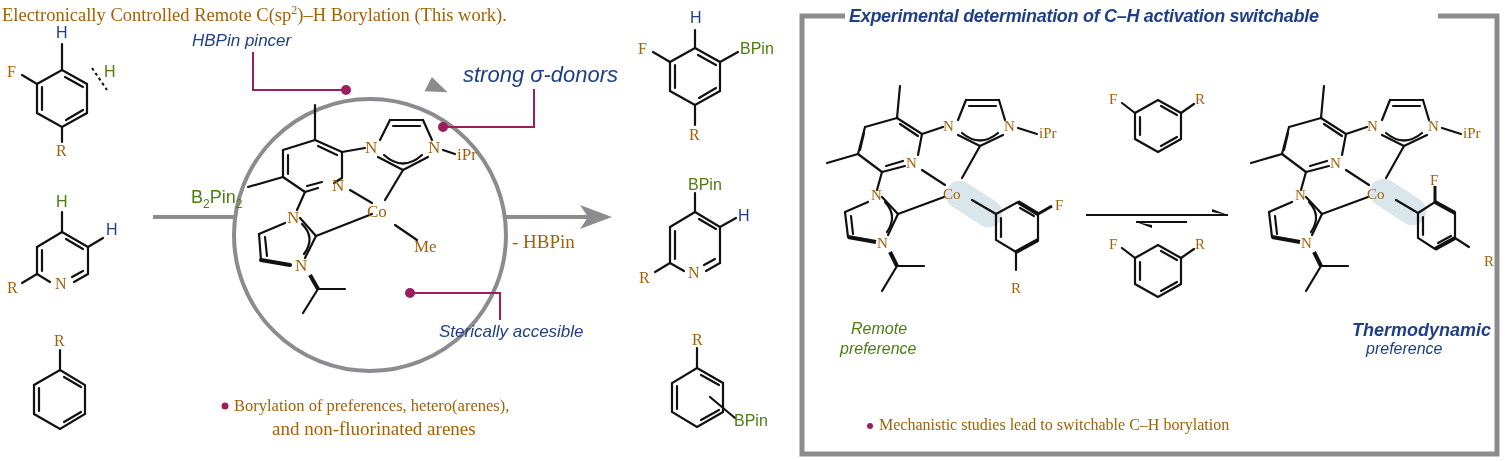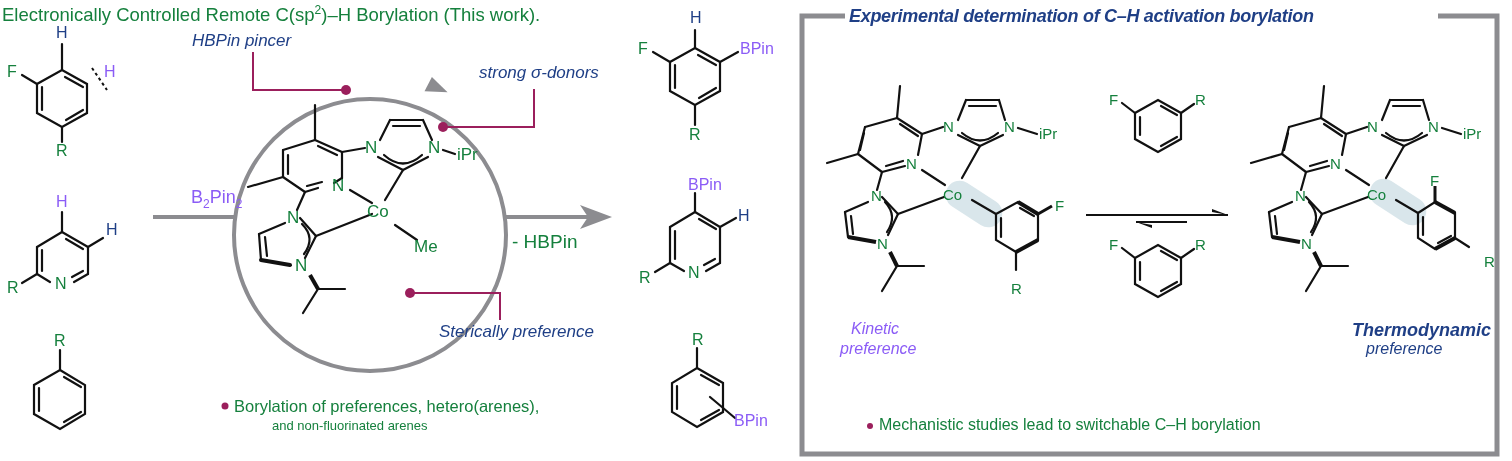--- a/index.html
+++ b/index.html
@@ -1,19 +1,19 @@
 <!DOCTYPE html>
 <html><head>
 <meta charset="utf-8">
 <style>
   html, body { margin:0; padding:0; background:#ffffff; }
   body { width:1512px; height:461px; position:relative; overflow:hidden; font-family:"Liberation Sans", sans-serif; }
-  .blk { color:#15803d; }
+  .blk { color:#a16207;font-family:Liberation Serif, serif; }
   .blue { color:#1f3f86; }
-  .mag { color:#8b5cf6; }
+  .mag { color:#4d7c0f; }
   .ital { font-style:italic; }
   .t { position:absolute; white-space:nowrap; line-height:1; }
   svg { position:absolute; left:0; top:0; overflow:visible; }
   .bond { stroke:#111; stroke-width:2.2; fill:none; stroke-linecap:round; }
 </style>
 </head>
 <body>
 
 <div class="t blk" style="left:2px;top:4px;font-size:18.5px;">
   <span>Electronically Controlled Remote C(sp</span><sup style="font-size:12px;">2</sup><span>)–H Borylation (This work).</span>
@@ -175,38 +175,38 @@
 <div class="t blk" style="left:365px;top:139px;font-size:17px;">N</div>
 <div class="t blk" style="left:428px;top:139px;font-size:17px;">N</div>
 <div class="t blk" style="left:457px;top:146px;font-size:17px;">iPr</div>
 <div class="t blk" style="left:332px;top:177px;font-size:17px;">N</div>
 <div class="t blk" style="left:367px;top:203px;font-size:17px;">Co</div>
 <div class="t blk" style="left:414px;top:238px;font-size:17px;">Me</div>
 <div class="t blk" style="left:287px;top:209px;font-size:17px;">N</div>
 <div class="t blk" style="left:295px;top:257px;font-size:17px;">N</div>
 
 <div class="t blue ital" style="left:192px;top:32px;font-size:17px;">HBPin pincer</div>
-<div class="t blue ital" style="left:479px;top:64px;font-size:17px;">strong σ-donors</div>
-<div class="t blue ital" style="left:439px;top:323px;font-size:17px;">Sterically preference</div>
+<div class="t blue ital" style="left:463px;top:64px;font-size:22px;">strong σ-donors</div>
+<div class="t blue ital" style="left:439px;top:323px;font-size:17px;">Sterically accesible</div>
 
 <div class="t blue" style="left:690px;top:10px;font-size:16px;">H</div>
 <div class="t blk" style="left:638px;top:41px;font-size:16px;">F</div>
 <div class="t mag" style="left:740px;top:41px;font-size:16px;">BPin</div>
 <div class="t blk" style="left:689px;top:127px;font-size:16px;">R</div>
 
 <div class="t mag" style="left:688px;top:177px;font-size:16px;">BPin</div>
 <div class="t blue" style="left:738px;top:208px;font-size:16px;">H</div>
 <div class="t blk" style="left:688px;top:265px;font-size:16px;">N</div>
 <div class="t blk" style="left:639px;top:270px;font-size:16px;">R</div>
 
 <div class="t blk" style="left:692px;top:332px;font-size:16px;">R</div>
 <div class="t mag" style="left:734px;top:413px;font-size:16px;">BPin</div>
 
 <div class="t blk" style="left:234px;top:398px;font-size:16.5px;">Borylation of preferences, hetero(arenes),</div>
-<div class="t blk" style="left:272px;top:419px;font-size:13px;">and non-fluorinated arenes</div>
+<div class="t blk" style="left:272px;top:419px;font-size:19px;">and non-fluorinated arenes</div>
 
 <svg width="1512" height="461">
 
   <polyline points="845,16 802,16 802,454 1497,454 1497,16 1438,16" fill="none" stroke="#8c8c90" stroke-width="5"></polyline>
 
   <rect x="943" y="190" width="62" height="28" rx="14" fill="#cfe0e6" opacity="0.8" transform="rotate(33 974 204)"></rect>
   <rect x="1367" y="188" width="62" height="28" rx="14" fill="#cfe0e6" opacity="0.8" transform="rotate(33 1398 202)"></rect>
 
   <g transform="translate(800,30)">
     <line class="bond" x1="100" y1="56" x2="97" y2="88"></line>
@@ -319,21 +319,21 @@
     <line class="bond" x1="1140" y1="262" x2="1140" y2="280"></line>
     <line class="bond" x1="1161" y1="291" x2="1177" y2="282"></line>
     <line class="bond" x1="1161" y1="251" x2="1177" y2="260"></line>
     <line class="bond" x1="1135" y1="258" x2="1122" y2="248"></line>
     <line class="bond" x1="1181" y1="258" x2="1194" y2="249"></line>
   </g>
 
   <circle cx="870" cy="426" r="3" fill="#9b1f5c"></circle>
 </svg>
 
-<div class="t blue ital" style="left:849px;top:7px;font-size:18px;font-weight:bold;letter-spacing:-0.3px;">Experimental determination of C–H activation borylation</div>
+<div class="t blue ital" style="left:849px;top:7px;font-size:18px;font-weight:bold;letter-spacing:-0.3px;">Experimental determination of C–H activation switchable</div>
 
 <div class="t blk" style="left:943px;top:119px;font-size:15px;">N</div>
 <div class="t blk" style="left:1004px;top:119px;font-size:15px;">N</div>
 <div class="t blk" style="left:1039px;top:126px;font-size:15px;">iPr</div>
 <div class="t blk" style="left:906px;top:156px;font-size:15px;">N</div>
 <div class="t blk" style="left:943px;top:187px;font-size:15px;">Co</div>
 <div class="t blk" style="left:871px;top:188px;font-size:15px;">N</div>
 <div class="t blk" style="left:877px;top:236px;font-size:15px;">N</div>
 <div class="t blk" style="left:1055px;top:198px;font-size:15px;">F</div>
 <div class="t blk" style="left:1011px;top:281px;font-size:15px;">R</div>
@@ -346,18 +346,18 @@
 <div class="t blk" style="left:1295px;top:188px;font-size:15px;">N</div>
 <div class="t blk" style="left:1301px;top:236px;font-size:15px;">N</div>
 <div class="t blk" style="left:1430px;top:173px;font-size:15px;">F</div>
 <div class="t blk" style="left:1484px;top:254px;font-size:15px;">R</div>
 
 <div class="t blk" style="left:1109px;top:92px;font-size:15px;">F</div>
 <div class="t blk" style="left:1195px;top:92px;font-size:15px;">R</div>
 <div class="t blk" style="left:1109px;top:237px;font-size:15px;">F</div>
 <div class="t blk" style="left:1195px;top:237px;font-size:15px;">R</div>
 
-<div class="t mag ital" style="left:851px;top:321px;font-size:16px;">Kinetic</div>
+<div class="t mag ital" style="left:851px;top:321px;font-size:16px;">Remote</div>
 <div class="t mag ital" style="left:840px;top:341px;font-size:16px;">preference</div>
 <div class="t blue ital" style="left:1352px;top:321px;font-size:18px;font-weight:bold;">Thermodynamic</div>
 <div class="t blue ital" style="left:1366px;top:341px;font-size:16px;">preference</div>
 
 <div class="t blk" style="left:879px;top:417px;font-size:16px;">Mechanistic studies lead to switchable C–H borylation</div>
 
 </body></html>

